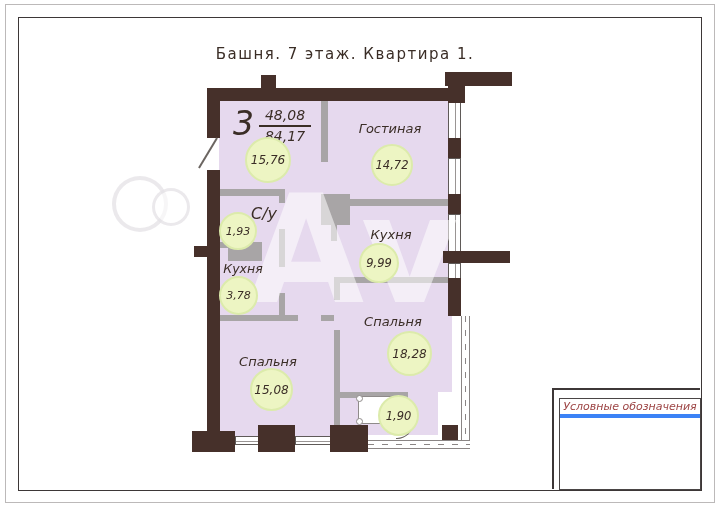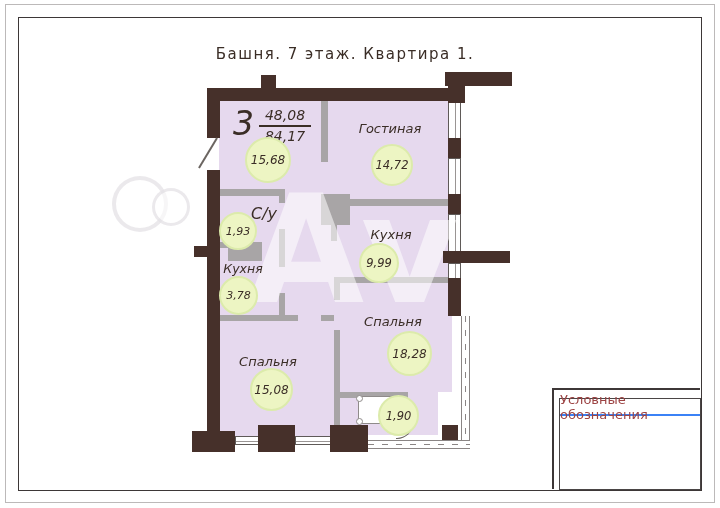--- a/index.html
+++ b/index.html
@@ -58,22 +58,22 @@
   .wm-text{left:248px;top:175px;font-size:150px;line-height:1;font-weight:bold;
            letter-spacing:2px;color:rgba(255,255,255,0.55);}
   .wm-c1{left:112px;top:176px;width:48px;height:48px;border-radius:50%;
          border:4px solid rgba(205,200,208,0.4);background:rgba(255,255,255,0.6);}
   .wm-c2{left:152px;top:188px;width:32px;height:32px;border-radius:50%;
          border:3px solid rgba(205,200,208,0.4);background:rgba(255,255,255,0.6);}
 
   
   .legend{position:absolute;left:559px;top:398px;width:140px;height:90px;border:1px solid #4a4545;
           background:#fff;z-index:7;display:flex;flex-direction:column;}
-  .legend-header{height:15px;border-bottom:2px solid #3b82f6;display:flex;align-items:center;
-          justify-content:center;font-size:13px;color:var(--lgd,#9c4343);}
+  .legend-header{height:15px;border-bottom:4px solid #3b82f6;display:flex;align-items:center;
+          justify-content:center;font-size:11px;color:var(--lgd,#9c4343);font-style:italic;}
   .legend-body{position:relative;flex:1;display:flex;align-items:flex-start;justify-content:center;padding-top:4px;}
   .legend-caption{position:absolute;bottom:6px;left:0;width:100%;text-align:center;font-size:8px;
           color:var(--lgd,#9c4343);}
 </style>
 </head>
 <body>
 
 <div class="sheet">
 
   <div class="outer-frame"></div>
@@ -163,21 +163,21 @@
       </div>
     </div>
 
     <div class="lbl" style="left:350px;top:121px;width:80px;font-size:13px;">Гостиная</div>
     <div class="lbl" style="left:356px;top:227px;width:70px;font-size:13px;">Кухня</div>
     <div class="lbl" style="left:244px;top:204px;width:40px;font-size:16px;">С/у</div>
     <div class="lbl" style="left:213px;top:261px;width:60px;font-size:12.5px;">Кухня</div>
     <div class="lbl" style="left:353px;top:314px;width:80px;font-size:13px;">Спальня</div>
     <div class="lbl" style="left:228px;top:354px;width:80px;font-size:13px;">Спальня</div>
 
-    <div class="badge" style="left:245px;top:137px;width:42px;height:42px;font-size:12px;">15,68</div>
+    <div class="badge" style="left:245px;top:137px;width:42px;height:42px;font-size:12px;">15,76</div>
     <div class="badge" style="left:371px;top:144px;width:38px;height:38px;font-size:11.5px;">14,72</div>
     <div class="badge" style="left:219px;top:212px;width:34px;height:34px;font-size:11px;">1,93</div>
     <div class="badge" style="left:219px;top:276px;width:35px;height:35px;font-size:11px;">3,78</div>
     <div class="badge" style="left:359px;top:243px;width:36px;height:36px;font-size:11.5px;">9,99</div>
     <div class="badge" style="left:387px;top:331px;width:41px;height:41px;font-size:12px;">18,28</div>
     <div class="badge" style="left:250px;top:368px;width:39px;height:39px;font-size:12px;">15,08</div>
     <div class="badge" style="left:378px;top:395px;width:37px;height:37px;font-size:11.5px;">1,90</div>
   </div>
 
   <div class="tb-vline"></div>

